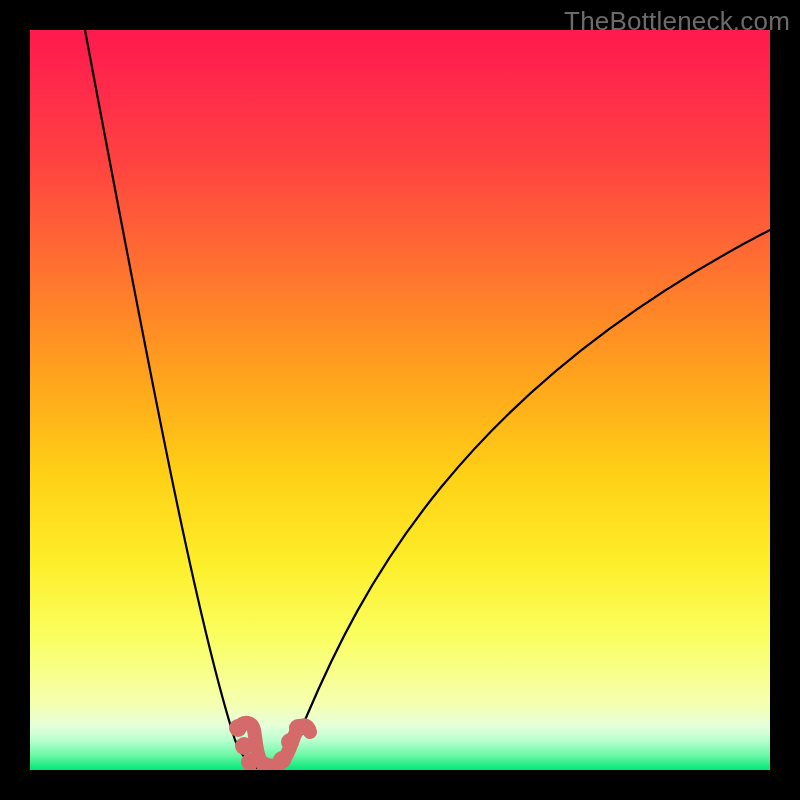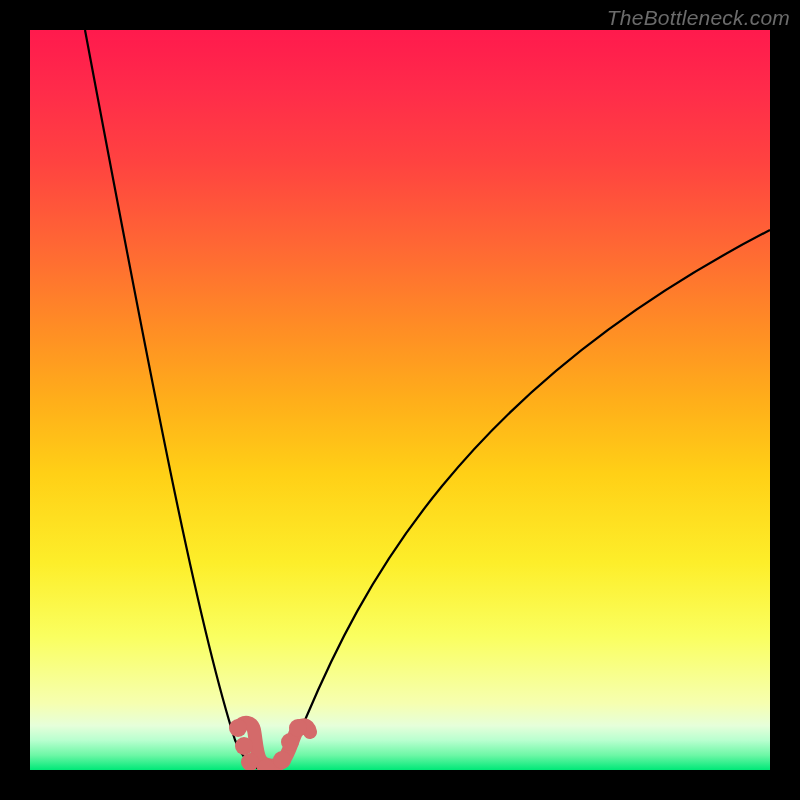--- a/index.html
+++ b/index.html
@@ -37,25 +37,24 @@
       #b8ffcf 96%,
       #6df7a6 98%,
       #00e878 100%
     );
   }
   .watermark {
     position: absolute;
     top: 6px;
     right: 10px;
     color: #6b6b6b;
-    font-size: 21px;
+    font-size: 26px;
     font-weight: 500;
     letter-spacing: 0.2px;
     font-family: Arial, Helvetica, sans-serif;
-    font-style: italic;
   }
   svg.curve {
     position: absolute;
     inset: 0;
   }
   svg.dots {
     position: absolute;
     inset: 0;
   }
 </style>

